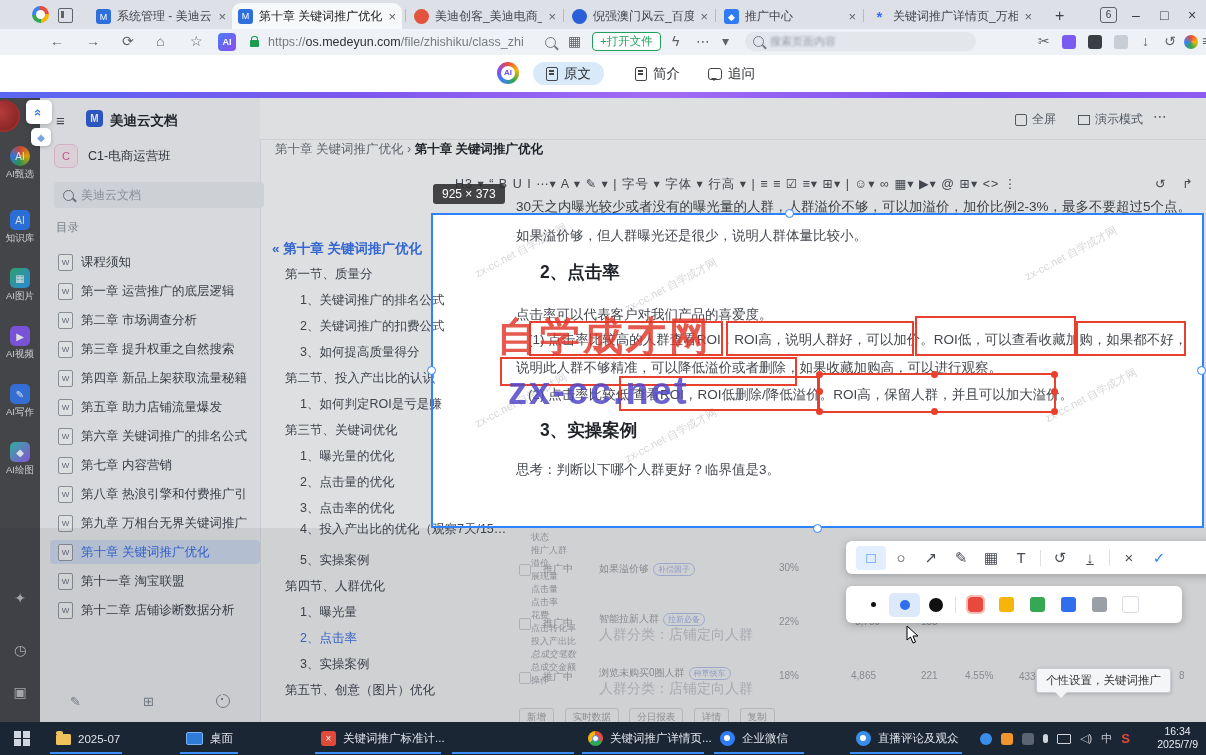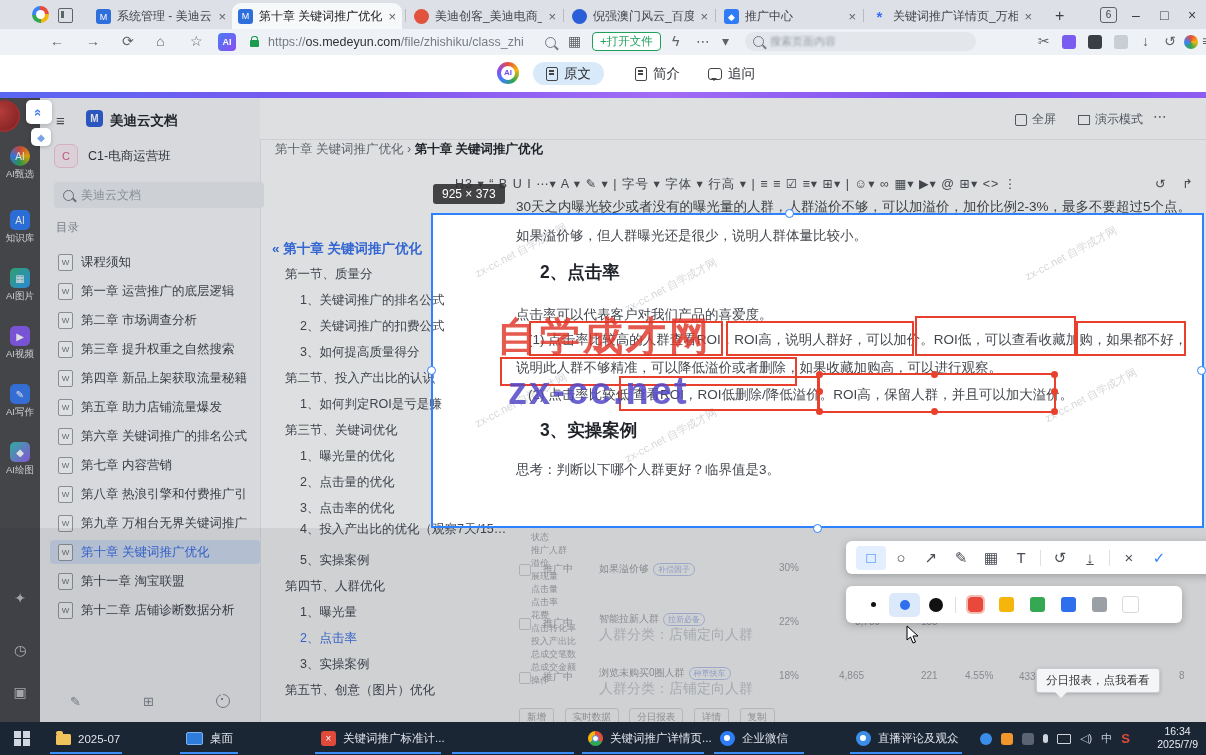--- a/index.html
+++ b/index.html
@@ -416,21 +416,21 @@
       <div style="position:absolute;left:100px;top:3px;right:5px;display:flex;justify-content:center;flex-direction:column;">
         <span class="th" style="position:static;">状态</span>
         <span class="th" style="position:static;">推广人群</span>
         <span class="th" style="position:static;">溢价</span>
         <span class="th" style="position:static;">展现量</span>
         <span class="th" style="position:static;">点击量</span>
         <span class="th" style="position:static;">点击率</span>
         <span class="th" style="position:static;">花费</span>
         <span class="th" style="position:static;">点击转化率</span>
         <span class="th" style="position:static;">投入产出比</span>
-        <span class="th" style="position:static;">总成交笔数</span>
+        <span class="th" style="position:static;font-style:italic;">总成交笔数</span>
         <span class="th" style="position:static;">总成交金额</span>
         <span class="th" style="position:static;">操作</span>
       </div>
 
       <span class="cb" style="left:88px;top:36px;"></span>
       <span class="tcell" style="left:112px;top:34px;">推广中</span>
       <span class="tcell" style="left:168px;top:34px;"><span>如果溢价够</span><span class="tbadge">补偿因子</span></span>
       <span class="tcell" style="left:348px;top:34px;">30%</span>
       <span class="tcell" style="left:424px;top:34px;">6,465</span>
       <span class="tcell" style="left:490px;top:34px;">567</span>
@@ -441,21 +441,21 @@
       <span class="tsub" style="left:168px;top:98px;">人群分类：店铺定向人群</span>
       <span class="tcell" style="left:348px;top:88px;">22%</span>
       <span class="tcell" style="left:424px;top:88px;">3,759</span>
       <span class="tcell" style="left:490px;top:88px;">183</span>
 
       <span class="cb" style="left:88px;top:144px;"></span>
       <span class="tcell" style="left:112px;top:142px;">推广中</span>
       <span class="tcell" style="left:168px;top:138px;"><span>浏览未购买0圈人群</span><span class="tbadge">种草快车</span></span>
       <span class="tsub" style="left:168px;top:152px;">人群分类：店铺定向人群</span>
       <span class="tcell" style="left:348px;top:142px;">18%</span>
-      <span class="tcell" style="left:408px;top:142px;">4,865</span>
+      <span class="tcell" style="left:420px;top:142px;">4,865</span>
       <span class="tcell" style="left:490px;top:142px;">221</span>
       <span class="tcell" style="left:534px;top:142px;">4.55%</span>
       <span class="tcell" style="left:588px;top:142px;">433.69元</span>
       <span class="tcell" style="left:648px;top:142px;">0.91%</span>
       <span class="tcell" style="left:692px;top:142px;">1.52</span>
       <span class="tcell" style="left:722px;top:142px;">2</span>
       <span class="tcell" style="left:748px;top:142px;">8</span>
 
       <div style="position:absolute;left:88px;top:180px;">
         <span class="fbtn">新增</span>
@@ -537,21 +537,21 @@
           <span class="sq" style="background:#2f6fed;"></span>
         </span>
       <span class="pal">
           <span class="sq" style="background:#9aa0a6;"></span>
         </span>
       <span class="pal">
           <span class="sq" style="background:#fff;border:1px solid #d6d9de;"></span>
         </span>
     </div>
 
-    <div class="tooltip">分日报表，点我看看</div>
+    <div class="tooltip">个性设置，关键词推广</div>
 
     <svg class="cursor" viewBox="0 0 14 20">
       <path d="M1 1 L1 15 L4.5 12 L7 18 L9.5 17 L7 11 L12 11 Z" fill="#fff" stroke="#000" stroke-width="1"></path>
     </svg>
   </div>
 
   <div class="fltbtn" style="left:26px;top:100px;width:26px;height:24px;font-weight:bold;transform:rotate(0deg);">
     <span style="display:inline-block;transform:rotate(90deg);">«</span>
   </div>
   <div class="fltbtn" style="left:31px;top:128px;width:20px;height:18px;font-size:10px;color:#7aa3e6;">

